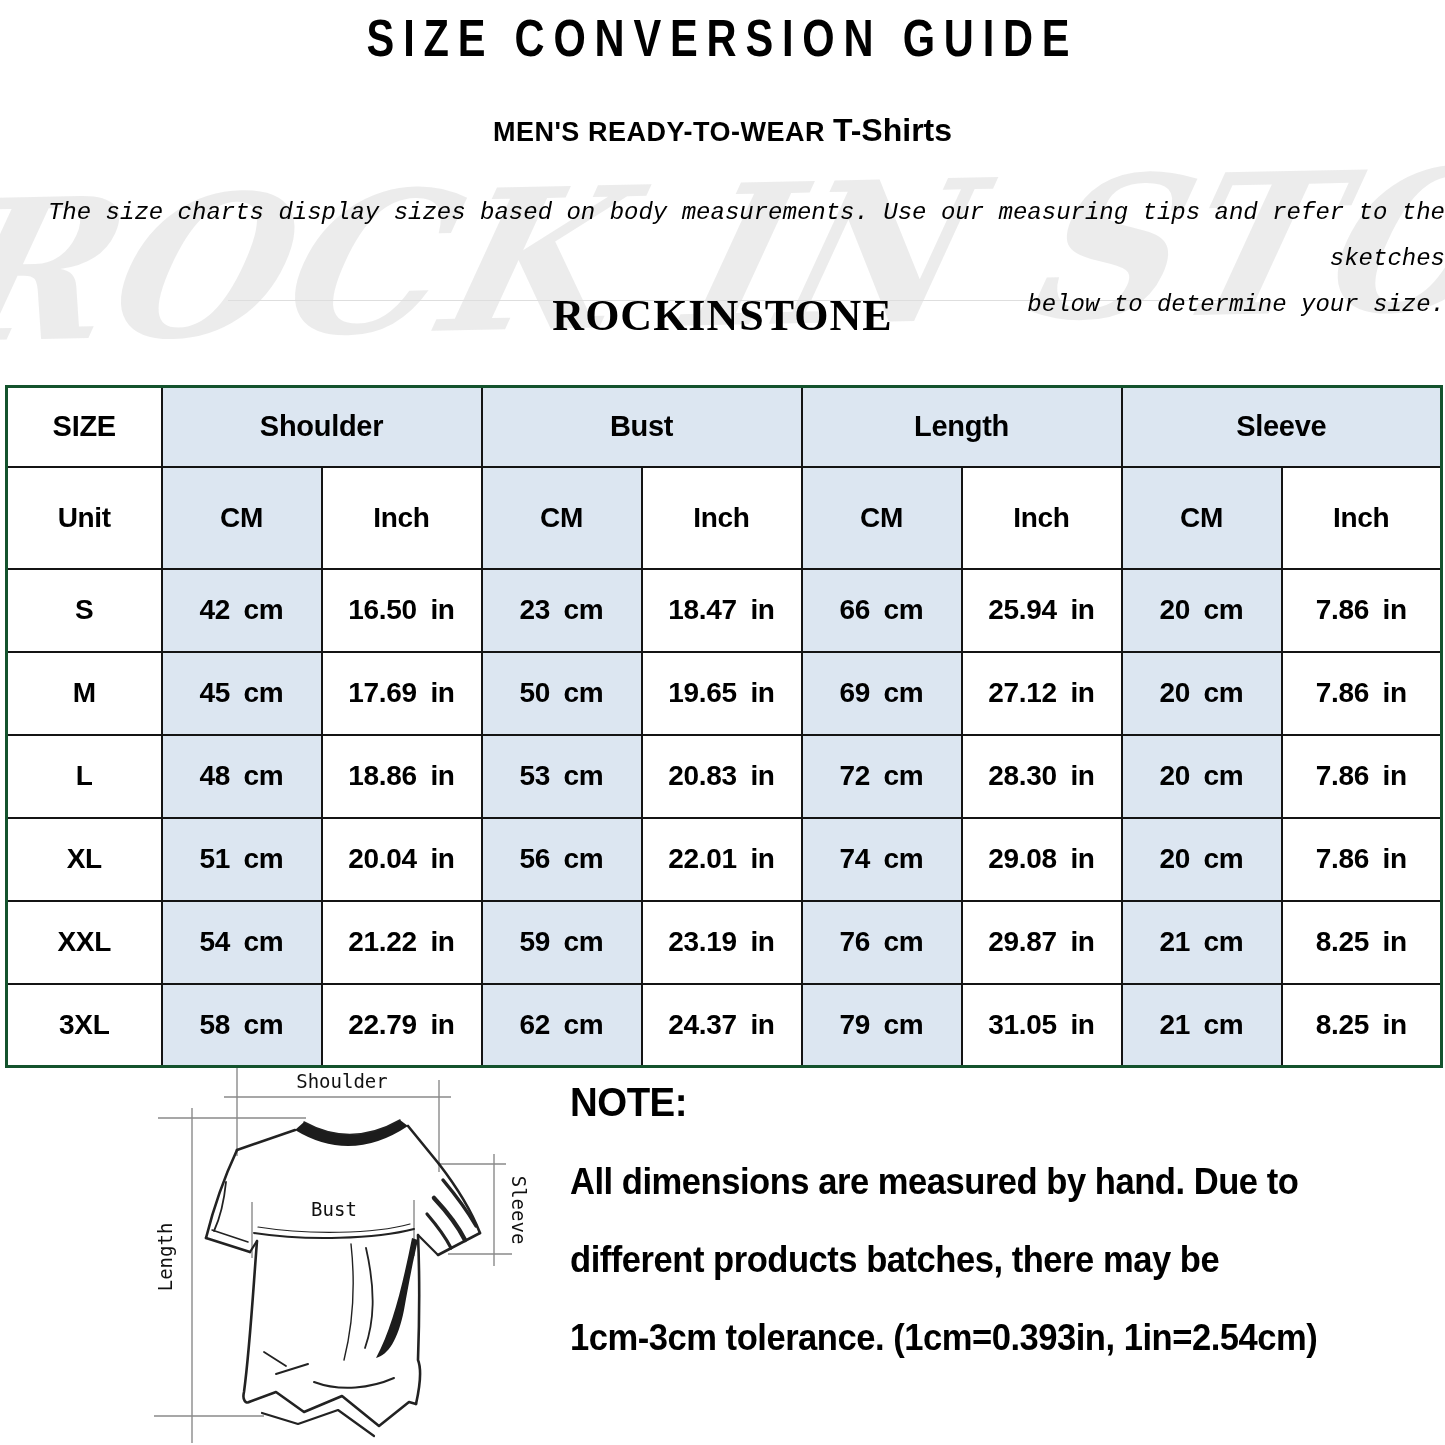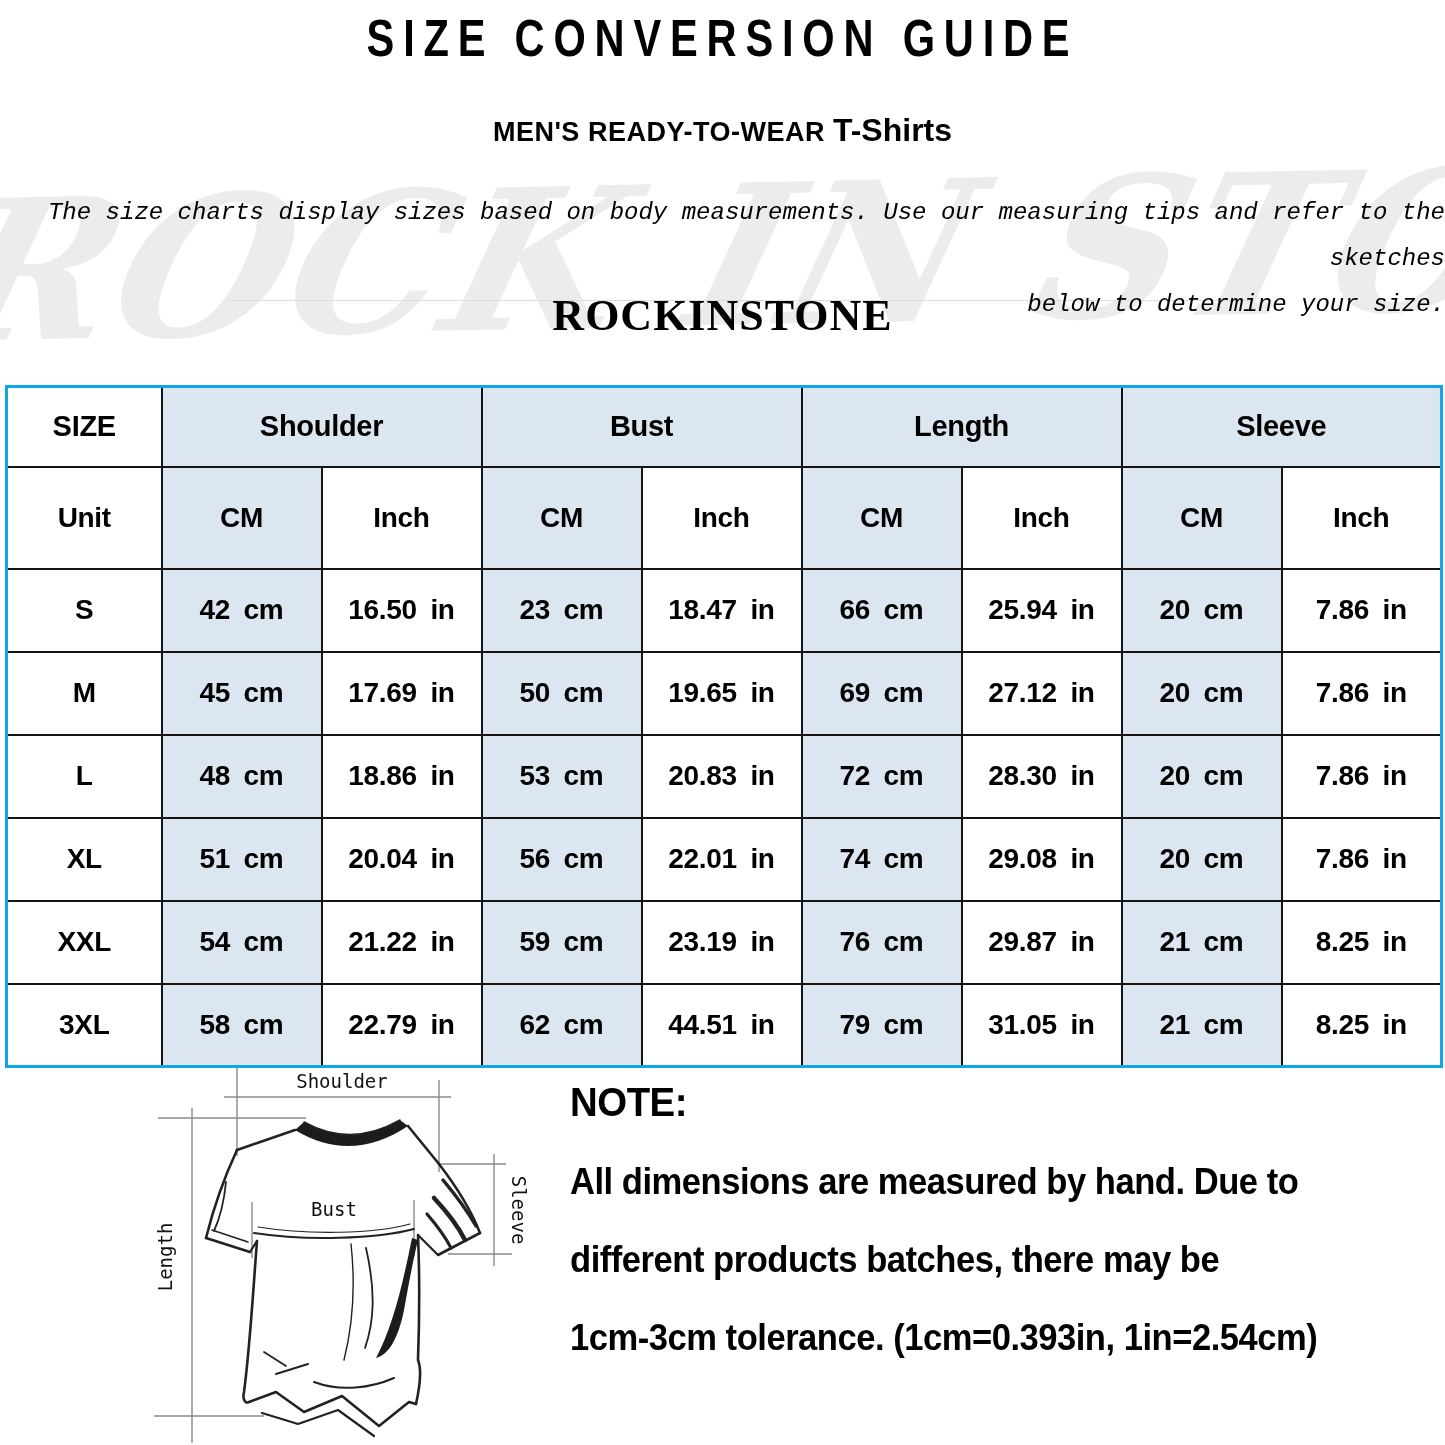--- a/index.html
+++ b/index.html
@@ -54,21 +54,21 @@
     text-align:center;
     font-family:"Liberation Serif", serif; font-weight:bold;
     font-size:44px; letter-spacing:1px; z-index:1;
   }
 
   
   table.size-table {
     position:absolute; top:385px; left:5px; width:1435px;
     border-collapse:collapse; table-layout:fixed;
     background:#fff; z-index:1;
-    border:3px solid #0ea5e9;
+    border:3px solid #14532d;
   }
   .size-table th, .size-table td {
     border:2px solid #141414;
     text-align:center; vertical-align:middle;
     font-weight:bold; font-size:28px; letter-spacing:-0.3px;
     color:#000; padding:0;
   }
   .size-table .grp { font-size:29px; }
   .size-table tr.group-row { height:80px; }
   .size-table tr.unit-row  { height:102px; }
@@ -192,21 +192,21 @@
       <td class="blue val">76 cm</td>
       <td class="val">29.87 in</td>
       <td class="blue val">21 cm</td>
       <td class="val">8.25 in</td>
     </tr>
     <tr class="data-row">
       <td>3XL</td>
       <td class="blue val">58 cm</td>
       <td class="val">22.79 in</td>
       <td class="blue val">62 cm</td>
-      <td class="val">44.51 in</td>
+      <td class="val">24.37 in</td>
       <td class="blue val">79 cm</td>
       <td class="val">31.05 in</td>
       <td class="blue val">21 cm</td>
       <td class="val">8.25 in</td>
     </tr>
   </tbody>
     </table>
 
   <svg class="diagram" viewBox="0 0 432 393">
 

